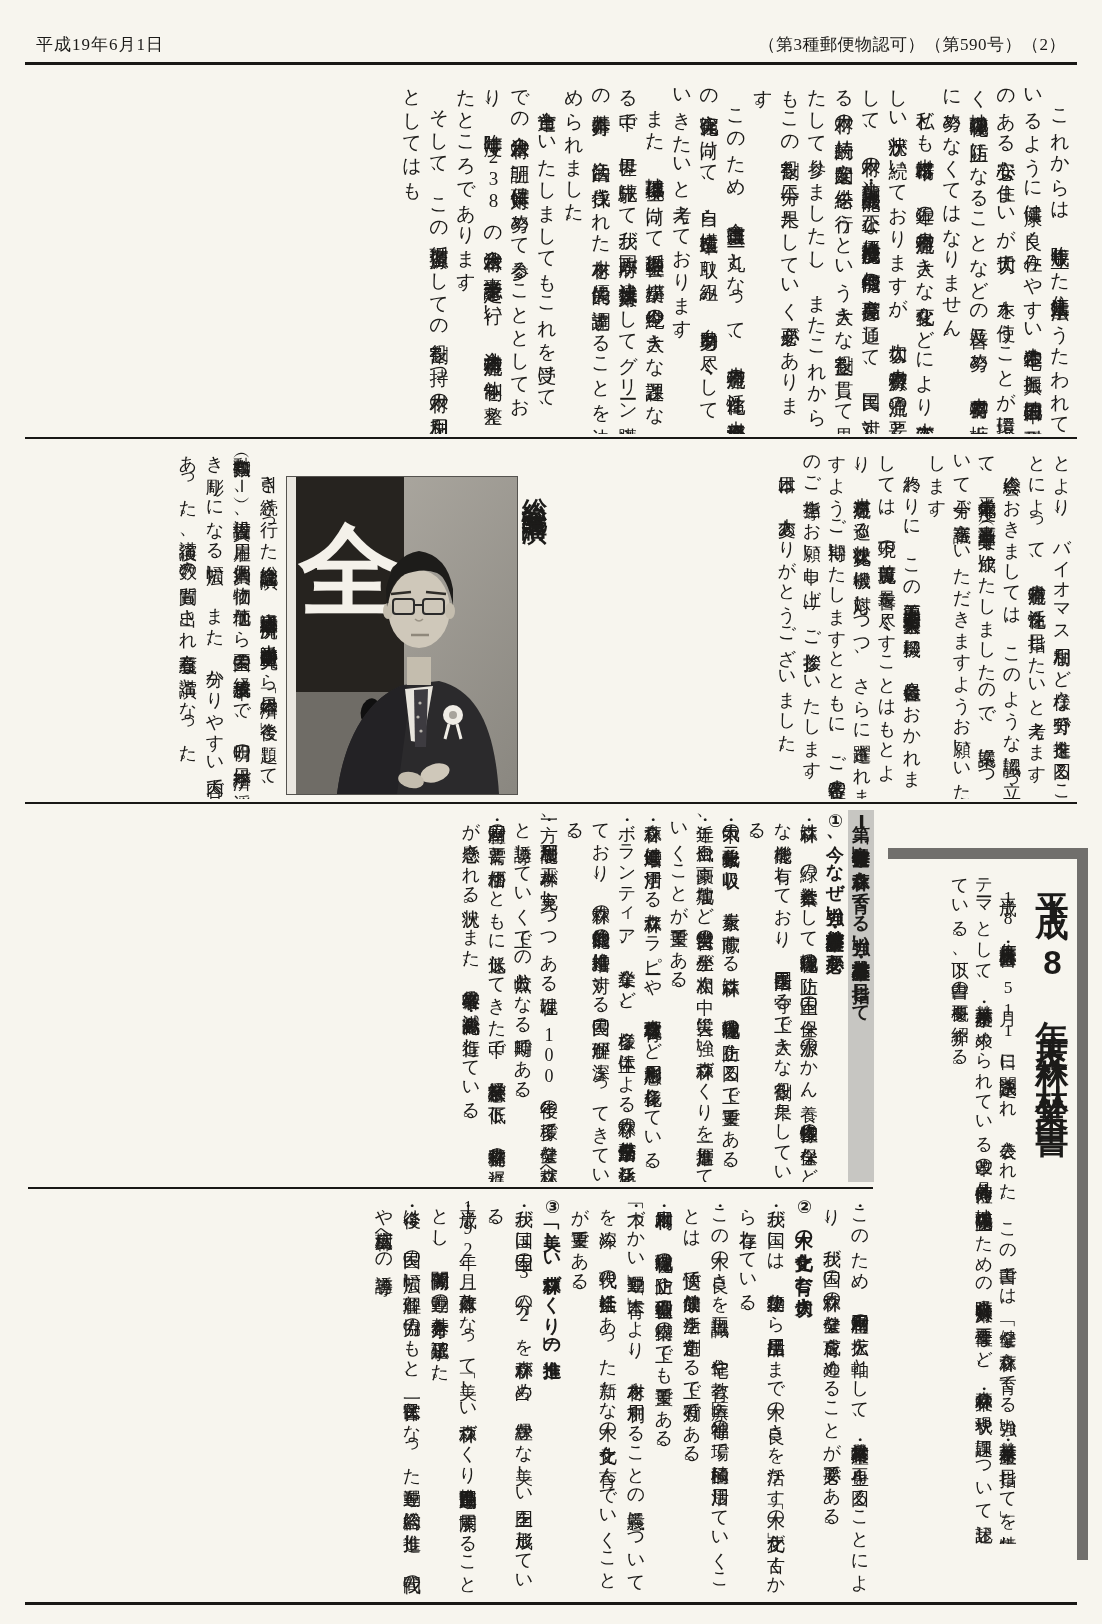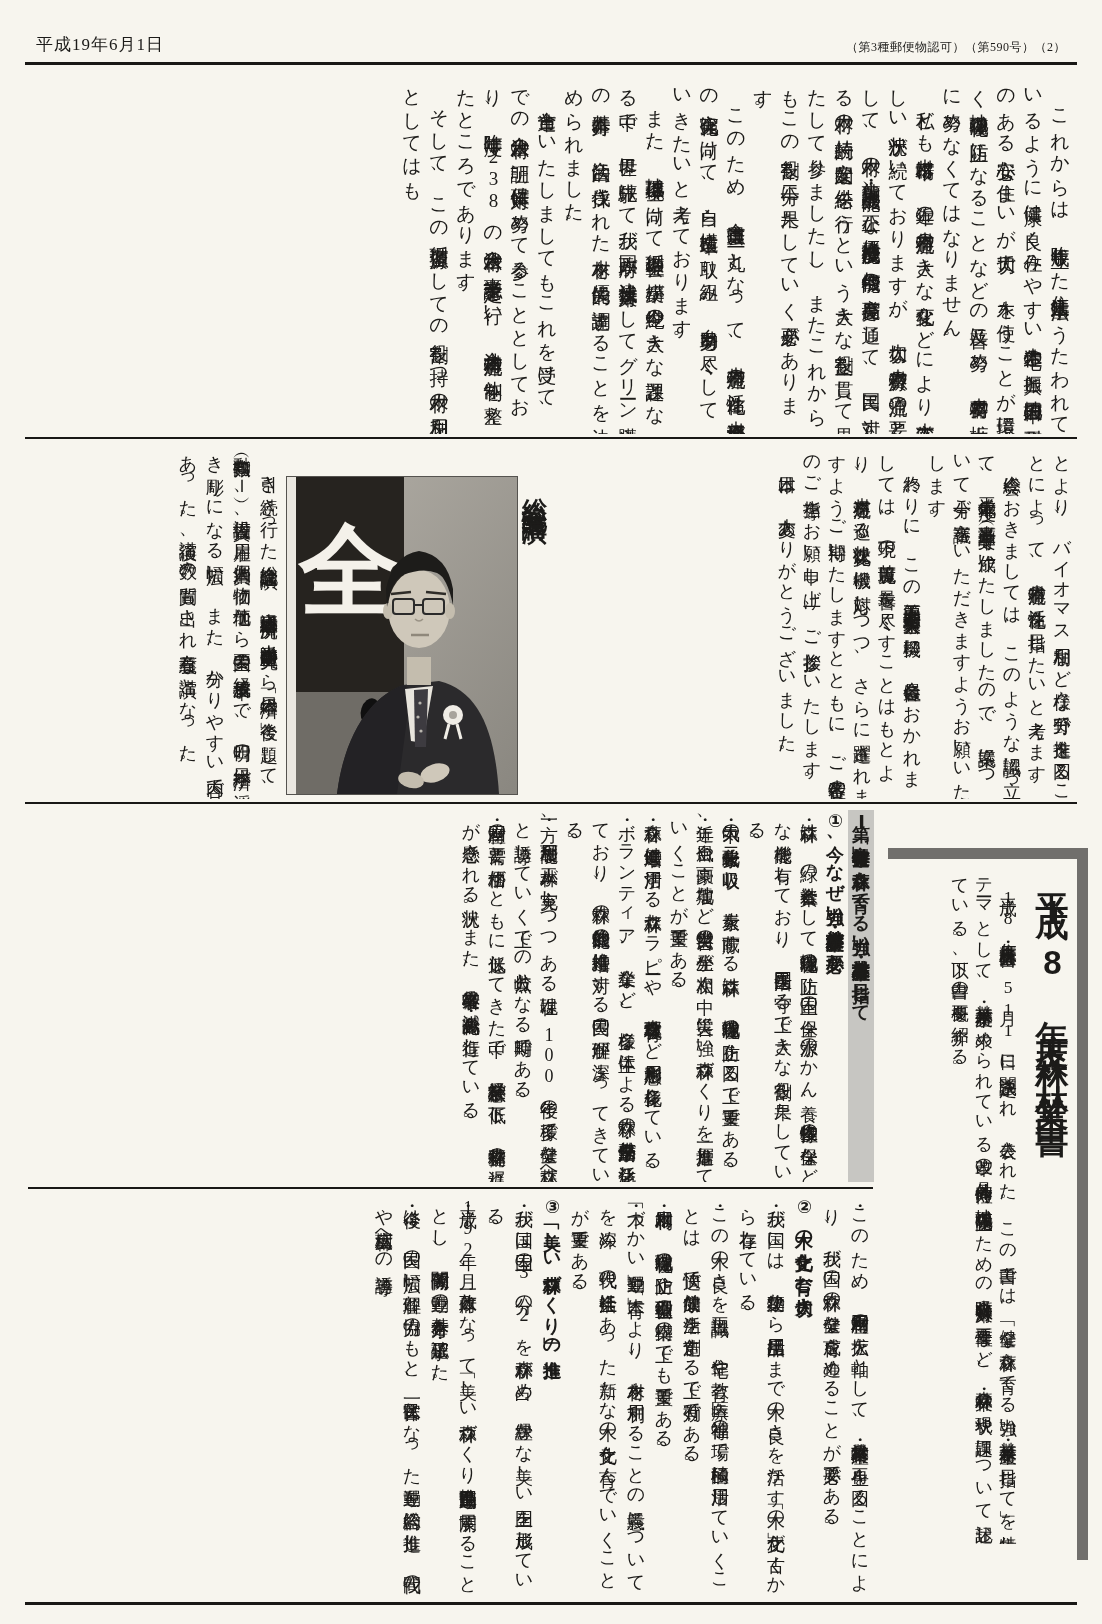--- a/index.html
+++ b/index.html
@@ -7,21 +7,21 @@
     width:1102px;height:1624px;position:relative;overflow:hidden;
     background:#f7f5ee;
     font-family:"Liberation Serif","DejaVu Serif",serif;
     color:#1c1b19;
   }
   
   .masthead{position:absolute;left:0;top:0;width:1092px;height:64px;}
   .m-date{position:absolute;left:36px;bottom:8px;font-size:17px;letter-spacing:1px;}
   .m-title{position:absolute;left:50%;transform:translateX(-50%);bottom:2px;
     font-size:40px;font-weight:bold;letter-spacing:26px;white-space:nowrap;text-indent:26px;}
-  .m-issue{position:absolute;right:26px;bottom:8px;font-size:12px;letter-spacing:0.5px;}
+  .m-issue{position:absolute;right:26px;bottom:8px;font-size:17px;letter-spacing:0.5px;}
   .rule{position:absolute;background:#191816;}
   
   .v{writing-mode:vertical-rl;text-orientation:upright;position:absolute;overflow:hidden;}
   .v p{margin:0;padding:0;}
   .band-a p{font-size:19px;line-height:27px;letter-spacing:1.2px;}
   .band-b1 p{font-size:18px;line-height:25px;letter-spacing:1px;}
   .band-b2 p{font-size:18px;line-height:27px;letter-spacing:1px;}
   .band-c1 p{font-size:18px;line-height:26px;letter-spacing:0.6px;}
   .band-c2 p{font-size:18px;line-height:28px;letter-spacing:0.6px;}
   .lead-box p{font-size:17.5px;line-height:24px;letter-spacing:1px;}

